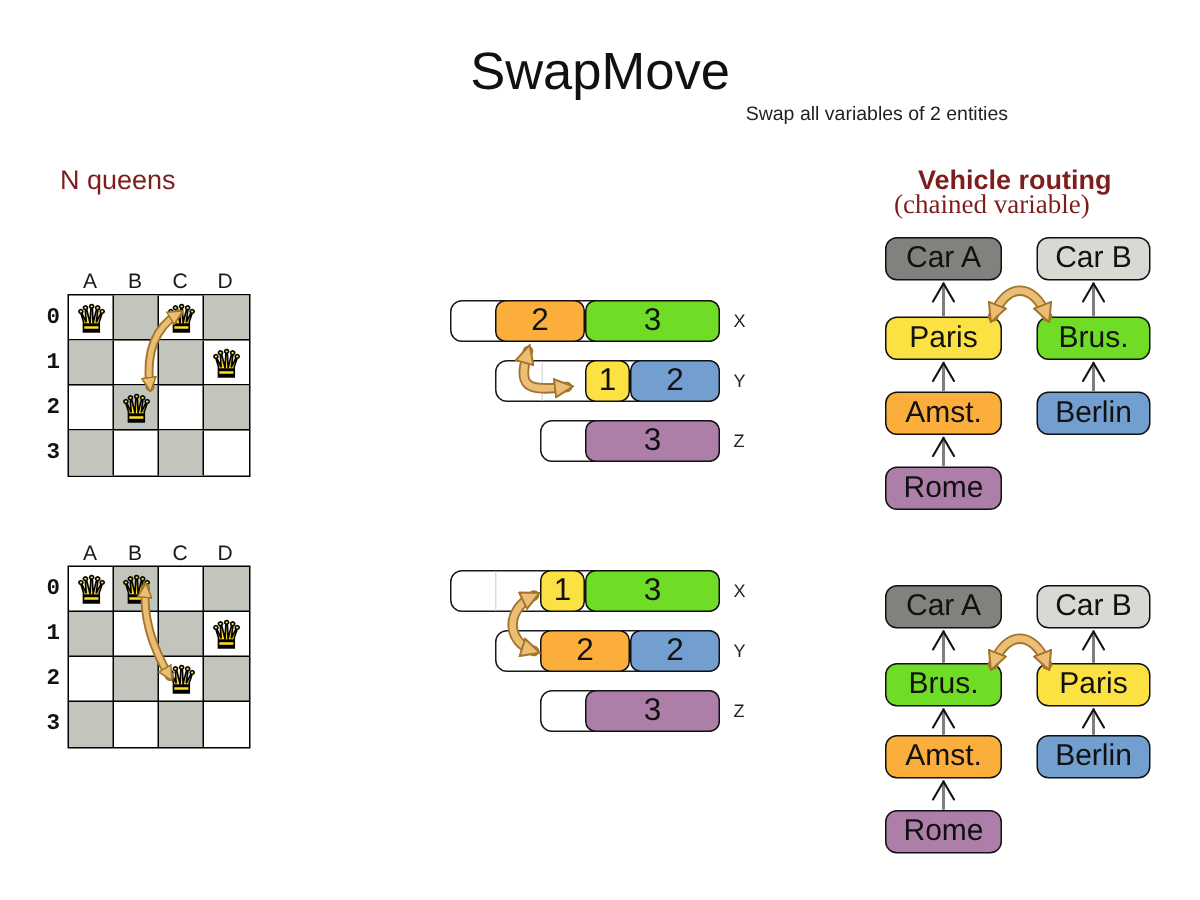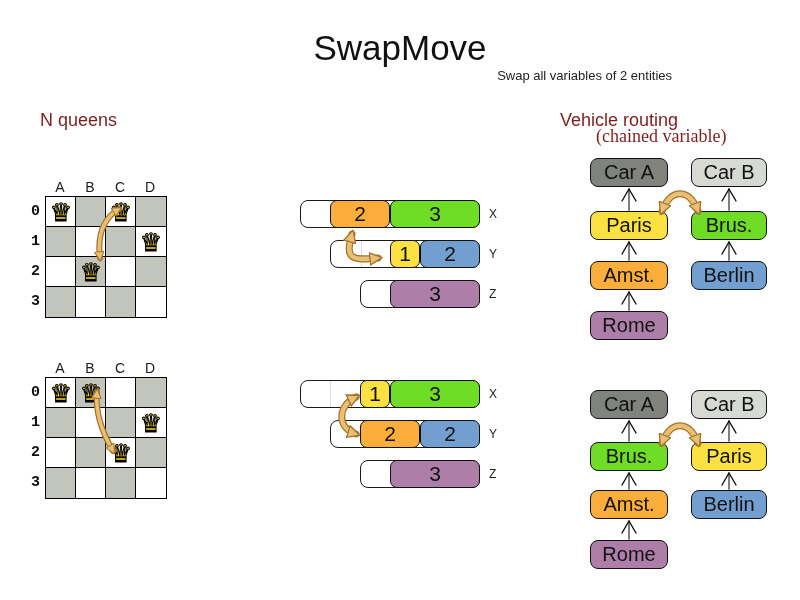--- a/index.html
+++ b/index.html
@@ -39,21 +39,21 @@
 </style>
 </head>
 <body>
 
 <div id="stage">
 
   <div class="abs" id="page-title">SwapMove</div>
   <div class="abs" id="page-subtitle">Swap all variables of 2 entities</div>
 
   <div class="abs section-label" style="left:40px;top:110px;width:120px;">N queens</div>
-  <div class="abs section-label" style="left:560px;top:110px;width:170px;">Vehicle routing</div>
+  <div class="abs section-label" style="left:612px;top:110px;width:170px;font-weight:bold;">Vehicle routing</div>
   <div class="abs section-label" style="left:596px;top:126px;width:170px;font-family:Liberation Serif, serif;">(chained variable)</div>
 
   <div class="abs col-label" style="left:45px;top:179px;">A</div>
   <div class="abs col-label" style="left:75px;top:179px;">B</div>
   <div class="abs col-label" style="left:105px;top:179px;">C</div>
   <div class="abs col-label" style="left:135px;top:179px;">D</div>
   <div class="abs row-label" style="left:24px;top:203px;">0</div>
   <div class="abs row-label" style="left:24px;top:233px;">1</div>
   <div class="abs row-label" style="left:24px;top:263px;">2</div>
   <div class="abs row-label" style="left:24px;top:293px;">3</div>

